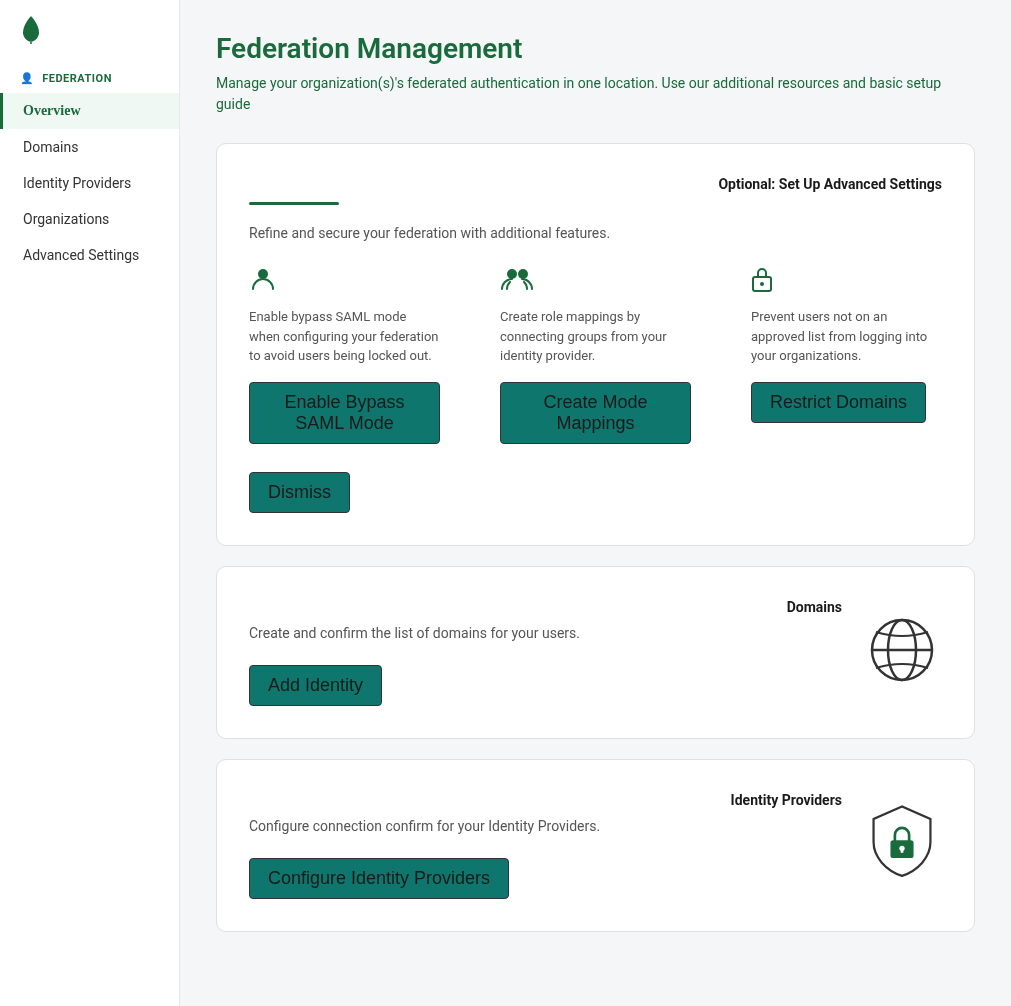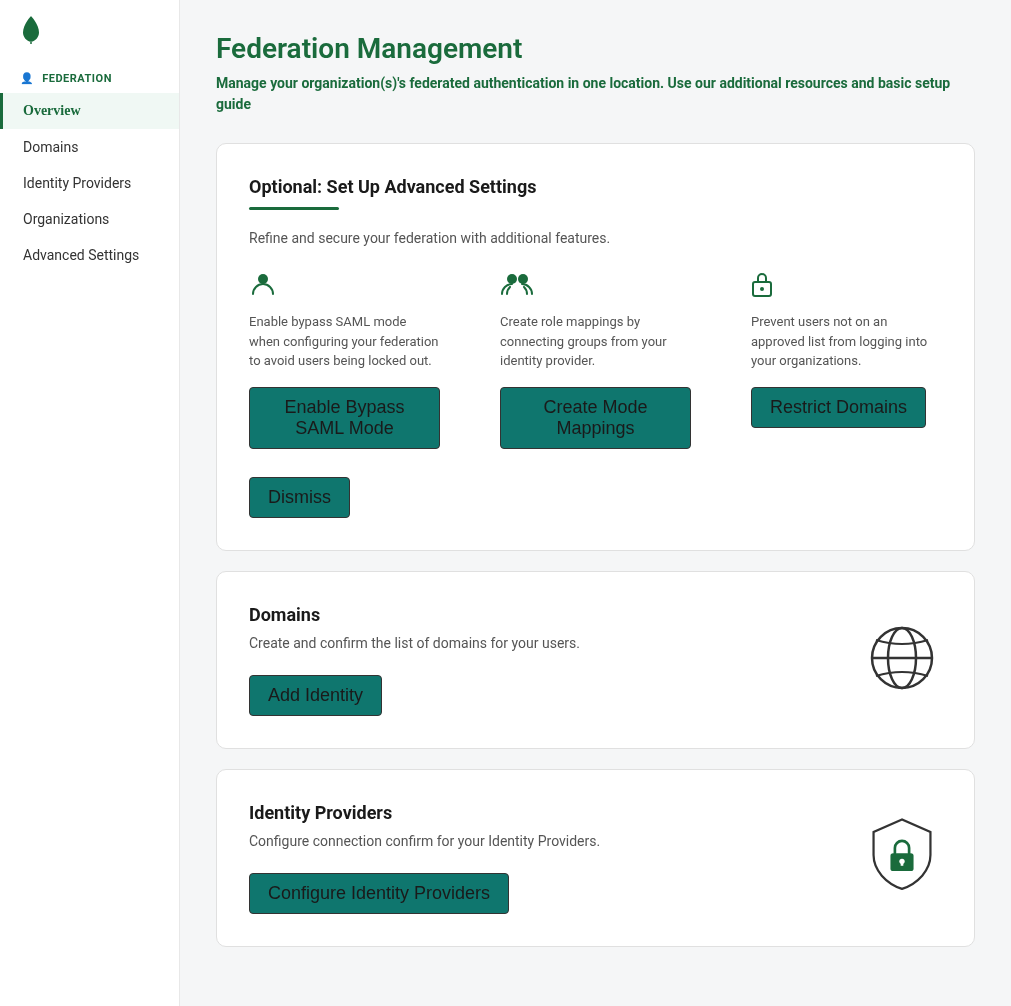--- a/index.html
+++ b/index.html
@@ -69,40 +69,40 @@
       font-size: 28px;
       font-weight: 600;
       color: #1a6b3c;
       margin-bottom: 8px;
     }
     .page-subtitle {
       font-size: 14px;
       color: #555;
       margin-bottom: 28px;
       line-height: 1.5;
-      font-weight: bold;
     }
     .page-subtitle span {
       color: #1a6b3c;
     }
 
     
     .card {
       background: #fff;
       border-radius: 10px;
       border: 1px solid #e0e0e0;
       padding: 32px;
       margin-bottom: 20px;
     }
 
     .card-title {
-      font-size: 18px;
+      font-size: 14px;
       font-weight: 700;
       color: #1a1a1a;
       margin-bottom: 10px;
+      text-align: right;
     }
 
     .green-underline {
       width: 90px;
       height: 3px;
       background: #1a6b3c;
       margin-bottom: 20px;
       border-radius: 2px;
     }
 

